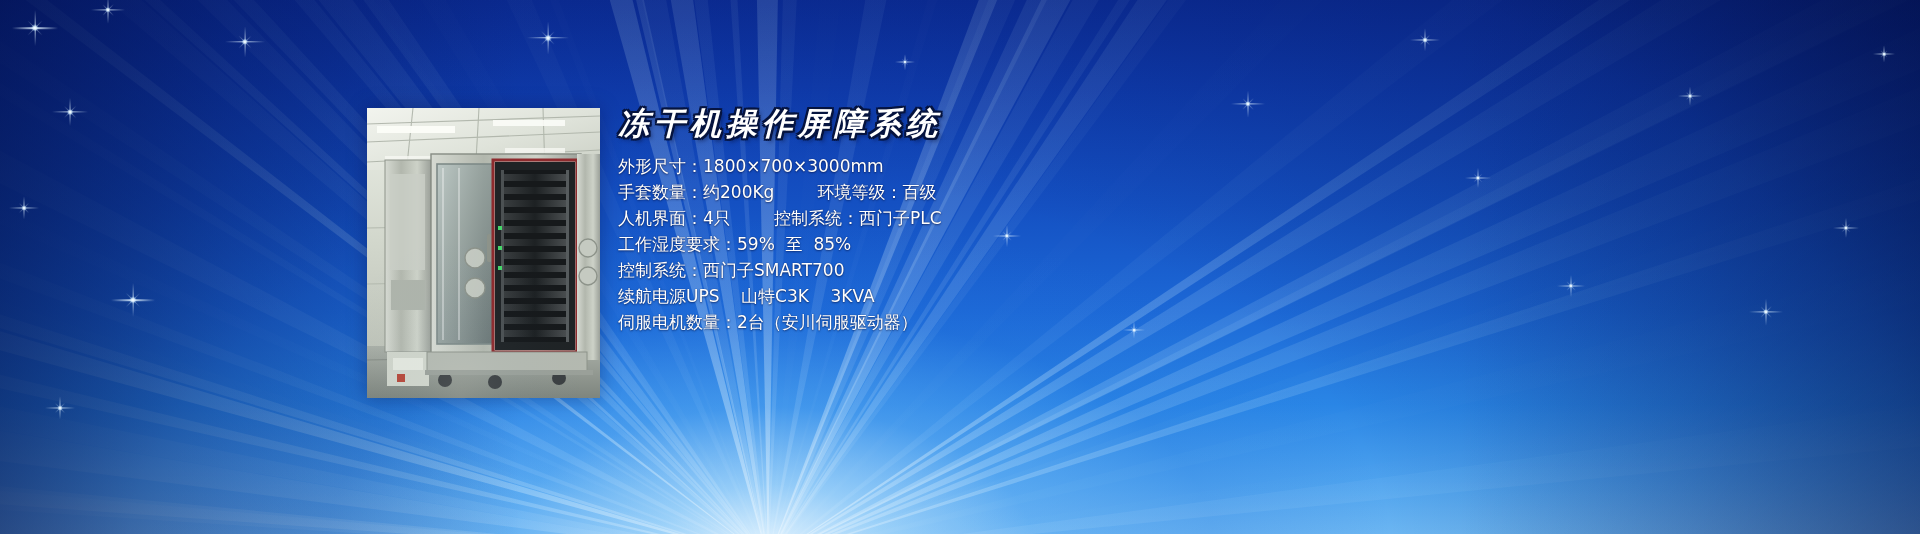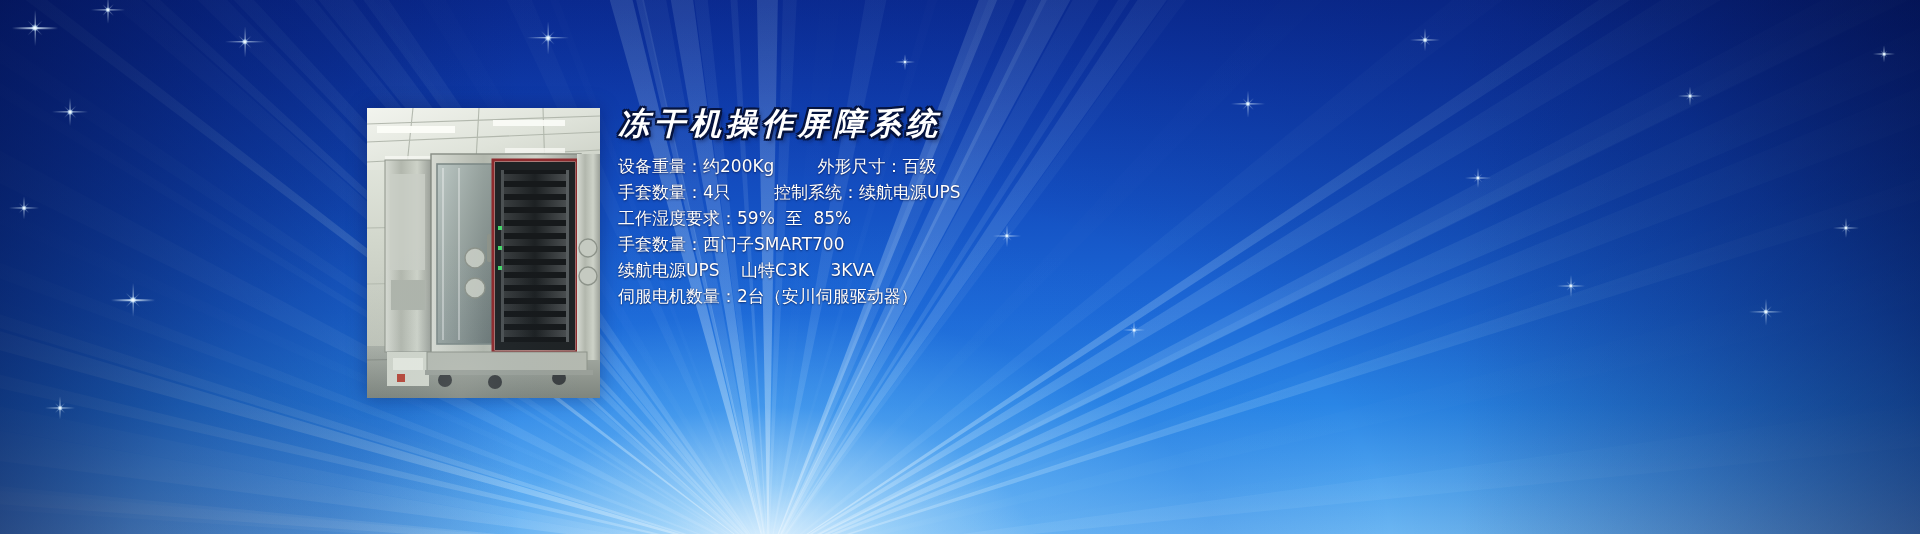--- a/index.html
+++ b/index.html
@@ -517,30 +517,33 @@
       <rect x="131" y="158" width="4" height="4" fill="#46d66a"></rect>
 
       <rect x="0" y="0" width="233" height="290" fill="url(#hotspot)" opacity="0.10"></rect>
     </svg>
   </div>
 
   <div id="textblock">
     <div id="title">冻干机操作屏障系统</div>
     <div id="specs">
         <div class="spec-row">
-          <div class="spec">设备重量：约200Kg        外形尺寸：百级</div>
-        </div>
-        <div class="spec-row">
-          <div class="spec">手套数量：4只        控制系统：续航电源UPS</div>
+          <div class="spec">外形尺寸：1800×700×3000mm</div>
+        </div>
+        <div class="spec-row">
+          <div class="spec">手套数量：约200Kg        环境等级：百级</div>
+        </div>
+        <div class="spec-row">
+          <div class="spec">人机界面：4只        控制系统：西门子PLC</div>
         </div>
         <div class="spec-row">
           <div class="spec">工作湿度要求：59%  至  85%</div>
         </div>
         <div class="spec-row">
-          <div class="spec">手套数量：西门子SMART700</div>
+          <div class="spec">控制系统：西门子SMART700</div>
         </div>
         <div class="spec-row">
           <div class="spec">续航电源UPS    山特C3K    3KVA</div>
         </div>
         <div class="spec-row">
           <div class="spec">伺服电机数量：2台（安川伺服驱动器）</div>
         </div>
       </div>
   </div>
 

